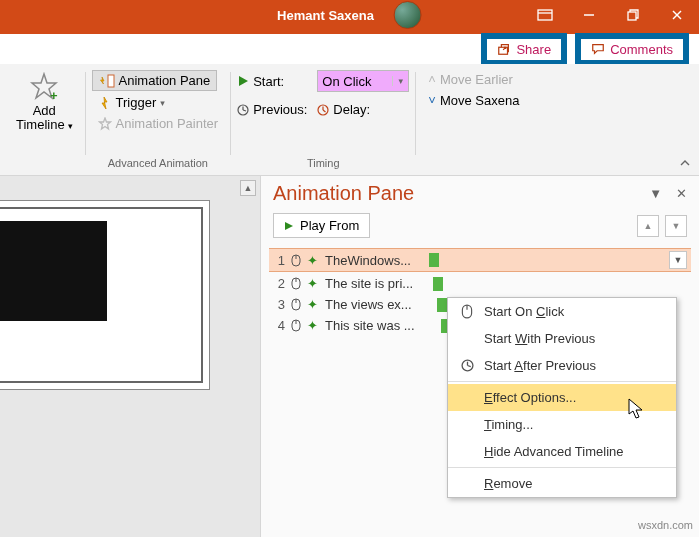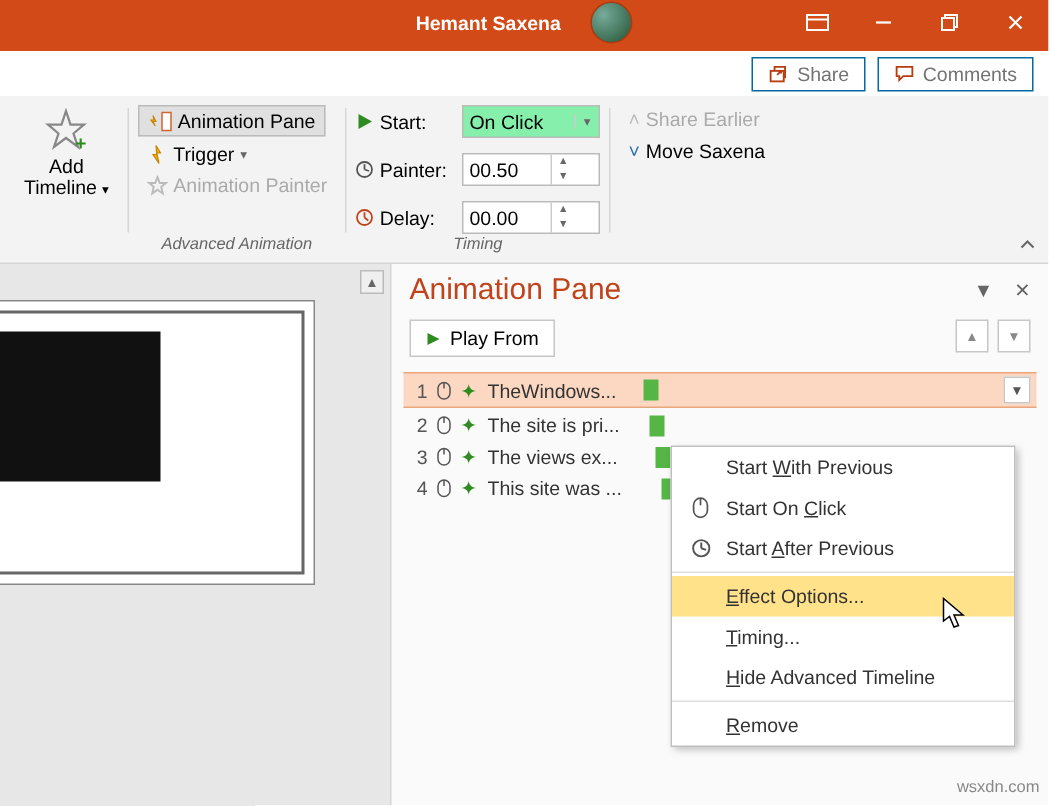--- a/index.html
+++ b/index.html
@@ -9,59 +9,59 @@
   .titlebar { height: 30px; background: #d24a17; color: #fff; display: flex; align-items: center; position: relative; }
   .title-center { position: absolute; left: 50%; transform: translateX(-50%); display: flex; align-items: center; gap: 20px; justify-content: space-between; }
   .title-user { font-weight: 600; }
   .title-winbtns { margin-left: auto; display: flex; }
   .wbtn { width: 44px; height: 30px; display: flex; align-items: center; justify-content: center; color: #fff; }
   .wbtn svg { stroke: #fff; fill: none; }
   .avatar { width: 28px; height: 28px; border-radius: 50%; background: radial-gradient(circle at 30% 30%, #7a9, #253); border: 1px solid #a73b11; }
 
   
   .share-row { height: 34px; background: #fff; display: flex; align-items: center; justify-content: flex-end; padding: 0 10px; gap: 8px; border-top: 4px solid #d24a17;}
-  .btn-outline { border: 1px solid #0369a1; padding: 3px 10px; display: flex; align-items: center; gap: 5px; color: #737373; background: #fff; cursor: pointer; }
+  .btn-outline { border: 6px solid #0369a1; padding: 3px 10px; display: flex; align-items: center; gap: 5px; color: #be185d; background: #fff; cursor: pointer; }
   .btn-outline svg { width: 14px; height: 14px; }
 
   
   .ribbon { background: #f3f3f3; padding: 6px 4px 2px 4px; display: flex; align-items: flex-start; gap: 0; border-bottom: 1px solid #d6d6d6; height: 112px; position: relative;}
   .group { display: flex; flex-direction: column; align-items: center; padding: 0 6px; height: 100%; position: relative; }
   .group-divider { border-left: 1px solid #d6d6d6; align-self: stretch; margin: 2px 0 18px 0; }
-  .group-label { font-size: 11px; color: #666; position: absolute; bottom: 4px; left: 0; right: 0; text-align: center; font-style: italic; }
+  .group-label { font-size: 11px; color: #666; position: absolute; bottom: 4px; left: 0; right: 0; text-align: center; }
   .vbtn { display: flex; flex-direction: column; align-items: center; gap: 2px; padding: 2px 6px; }
   .vbtn-label { font-size: 12px; line-height: 1.1; text-align: center; }
   .hbtn { display: flex; align-items: center; gap: 4px; padding: 2px 6px; font-size: 12px; }
   .hbtn.active { background: #e0e0e0; border: 1px solid #bbb; }
   .hbtn.disabled { color: #aaa; }
   .ribbon-row { display: flex; flex-direction: column; align-items: flex-start; gap: 2px; }
   .timing-row { display: grid; grid-template-columns: auto auto; row-gap: 3px; column-gap: 4px; align-items: center; font-size: 12px; gap: 10px; }
   .timing-row label { display: flex; align-items: center; gap: 4px; }
   .spinbox { display: flex; align-items: center; background: #fff; border: 1px solid #bbb; height: 22px; }
   .spinbox .val { width: 58px; padding: 0 4px; }
   .spinbox .spin { width: 16px; display: flex; flex-direction: column; border-left: 1px solid #ccc;}
   .spinbox .spin div { height: 10px; font-size: 7px; text-align: center; line-height: 10px; color: #666;}
-  .dropdown-input { display: flex; align-items: center; background: #86efac; border: 1px solid #bbb; height: 22px; justify-content: flex-end; }
+  .dropdown-input { display: flex; align-items: center; background: #f0abfc; border: 1px solid #bbb; height: 22px; justify-content: flex-end; }
   .dropdown-input .val { width: 74px; padding: 0 4px; }
   .dropdown-input .dd { width: 16px; text-align: center; color: #666; font-size: 9px; border-left: 1px solid #ccc;}
   .collapse-caret { position: absolute; right: 6px; bottom: 4px; color: #666; width: 16px; height: 16px; display: flex; align-items: center; justify-content: center;}
 
   
   .lower { display: flex; height: calc(537px - 30px - 34px - 112px); }
   .slide-area { flex: 0 0 260px; background: #e7e7e7; position: relative; overflow: hidden; }
   .slide-scrolltop { position: absolute; right: 4px; top: 4px; width: 16px; height: 16px; border: 1px solid #bbb; background: #f0f0f0; font-size: 9px; display: flex; align-items: center; justify-content: center; color: #666;}
   .slide-card { position: absolute; left: -40px; top: 24px; width: 250px; height: 190px; background: #fff; border: 1px solid #888; }
   .slide-inner { position: absolute; inset: 6px; border: 2px solid #666; }
   .slide-blackbox { position: absolute; left: 8px; top: 12px; width: 130px; height: 100px; background: #111; }
 
   
   .anim-pane { flex: 1; background: #fafafa; border-left: 1px solid #d6d6d6; display: flex; flex-direction: column; }
   .ap-header { display: flex; align-items: center; justify-content: space-between; padding: 6px 12px 4px 12px; }
   .ap-title { color: #c0441b; font-size: 20px; }
   .ap-header .tools { display: flex; gap: 14px; color: #666; font-size: 12px;}
-  .ap-toolbar { display: flex; justify-content: space-between; padding: 4px 12px 8px 12px; }
+  .ap-toolbar { display: flex; align-items: center; justify-content: space-between; padding: 4px 12px 8px 12px; }
   .play-btn { border: 1px solid #c6c6c6; background: #fff; padding: 4px 10px; display: flex; align-items: center; gap: 6px; font-size: 13px; }
   .play-btn svg { width: 10px; height: 10px; }
   .reorder-btns { display: flex; gap: 6px; }
   .sqbtn { width: 22px; height: 22px; border: 1px solid #c6c6c6; background: #fff; display: flex; align-items: center; justify-content: center; color: #888; font-size: 9px;}
   .tracks { padding: 2px 8px 4px 8px; display: flex; flex-direction: column; gap: 2px; position: relative;}
   .track { display: flex; align-items: center; gap: 4px; padding: 2px 4px; font-size: 12px; position: relative; }
   .track.active { background: #fcd8c2; border-top: 1px solid #e9a67c; border-bottom: 1px solid #e9a67c; }
   .track .num { width: 12px; text-align: right; color: #555;}
   .track .mouse-ic { width: 14px; display: flex; justify-content: center;}
   .track .star-ic { width: 14px; color: #2e8b1f; font-size: 13px; }
@@ -191,55 +191,41 @@
         <div class="val">On Click</div>
         <div class="dd">▾</div>
       </div>
 
       <label>
         <svg width="12" height="12" viewBox="0 0 12 12">
             <circle cx="6" cy="6" r="5" fill="none" stroke="#555" stroke-width="1.2"></circle>
             <line x1="6" y1="6" x2="6" y2="2.5" stroke="#555" stroke-width="1.2"></line>
             <line x1="6" y1="6" x2="9" y2="7" stroke="#555" stroke-width="1.2"></line>
           </svg>
-        <span>Painter:</span>
+        <span>Previous:</span>
       </label>
-      <div class="spinbox">
-        <div class="val">00.50</div>
-        <div class="spin">
-            <div>▲</div>
-            <div>▼</div>
-          </div>
-      </div>
 
       <label>
         <svg width="12" height="12" viewBox="0 0 12 12">
             <circle cx="6" cy="6" r="5" fill="none" stroke="#c0441b" stroke-width="1.2"></circle>
             <line x1="6" y1="6" x2="6" y2="2.5" stroke="#c0441b" stroke-width="1.2"></line>
             <line x1="6" y1="6" x2="8.5" y2="8" stroke="#c0441b" stroke-width="1.2"></line>
           </svg>
         <span>Delay:</span>
       </label>
-      <div class="spinbox">
-        <div class="val">00.00</div>
-        <div class="spin">
-            <div>▲</div>
-            <div>▼</div>
-          </div>
-      </div>
     </div>
     <div class="group-label">Timing</div>
   </div>
   <div class="group-divider"></div>
 
   <div class="group" style="align-items:flex-start;padding-bottom:20px;">
     <div class="ribbon-row">
       <div class="hbtn disabled">
         <span style="color:#bbb;">˄</span>
-        <span>Share Earlier</span>
+        <span>Move Earlier</span>
       </div>
       <div class="hbtn">
         <span style="color:#2a6fb5;">˅</span>
         <span>Move Saxena</span>
       </div>
     </div>
   </div>
 
   <div class="collapse-caret">
     <svg width="10" height="10" viewBox="0 0 10 10">
@@ -328,31 +314,31 @@
         <span class="star-ic">✦</span>
         <span class="label">This site was ...</span>
         <span class="bar"></span>
       </div>
     </div>
   </div>
 </div>
 
 <div class="context-menu">
   <div class="mitem underline-first">
-    <span class="mic"></span>
-    <span><span>Start </span><span class="u">W</span><span>ith Previous</span></span>
-  </div>
-  <div class="mitem underline-first">
     <span class="mic">
         <svg width="12" height="15" viewBox="0 0 10 13">
           <rect x="1" y="1" width="8" height="11" rx="4" fill="none" stroke="#555"></rect>
           <line x1="5" y1="1" x2="5" y2="5" stroke="#555"></line>
         </svg>
       </span>
     <span><span>Start On </span><span class="u">C</span><span>lick</span></span>
+  </div>
+  <div class="mitem underline-first">
+    <span class="mic"></span>
+    <span><span>Start </span><span class="u">W</span><span>ith Previous</span></span>
   </div>
   <div class="mitem underline-first">
     <span class="mic">
         <svg width="13" height="13" viewBox="0 0 12 12">
           <circle cx="6" cy="6" r="5" fill="none" stroke="#555" stroke-width="1.2"></circle>
           <line x1="6" y1="6" x2="6" y2="2.5" stroke="#555" stroke-width="1.2"></line>
           <line x1="6" y1="6" x2="9" y2="7" stroke="#555" stroke-width="1.2"></line>
         </svg>
       </span>
     <span><span>Start </span><span class="u">A</span><span>fter Previous</span></span>

